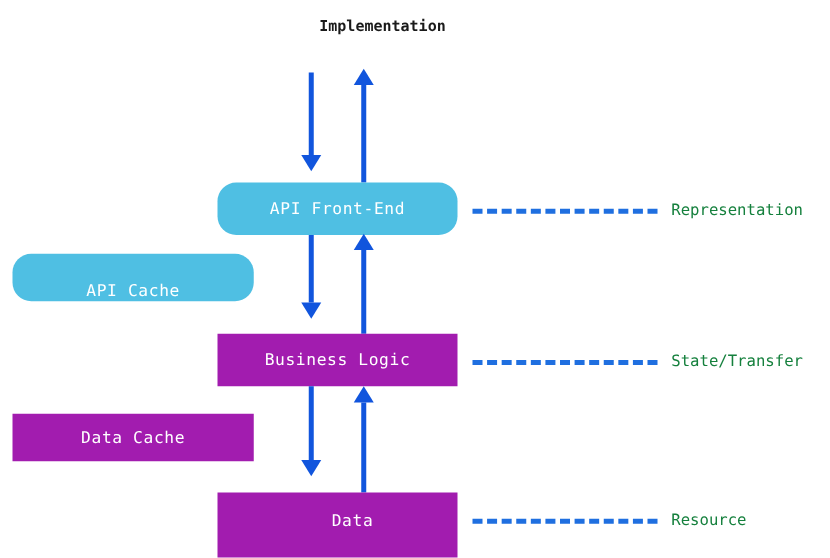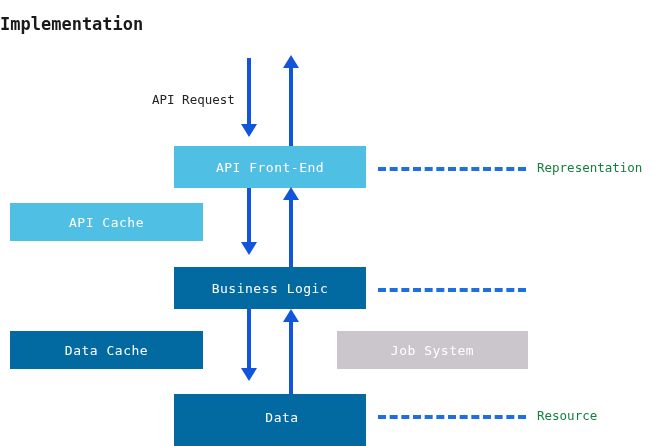--- a/index.html
+++ b/index.html
@@ -19,55 +19,55 @@
     width: 664px;
     height: 446px;
   }
 
   
   .title {
     position: absolute;
     left: 0;
     top: 14px;
     width: 612px;
-    text-align: left;
-    font-size: 17px;
+    text-align: center;
+    font-size: 12px;
     font-weight: bold;
     color: #1a1a1a;
     letter-spacing: 0px;
     font-family: "DejaVu Sans Mono", "Liberation Mono", monospace;
   }
 
   
   .box {
     position: absolute;
     box-sizing: border-box;
     display: flex;
     align-items: center;
     justify-content: center;
     color: #ffffff;
     font-size: 13px;
     font-family: "DejaVu Sans Mono", "Liberation Mono", monospace;
     letter-spacing: 0.5px;
     white-space: nowrap;
   }
-  .box-blue   { background: #4fbfe3; }
-  .box-peach  { background: #0369a1; text-align: center; }
+  .box-blue   { background: #4fbfe3; border-radius: 15px; }
+  .box-peach  { background: #a21caf; text-align: center; }
   .box-gray   { background: #cbc6cc; }
 
   
   .col-center { left: 174px; width: 192px; height: 42px; }
   #box-api-frontend   { top: 146px; }
   #box-business-logic { top: 267px; }
   #box-data           { top: 394px; height: 52px; padding-left: 24px; }
   #box-data .box-label { margin-top: -5px; }
 
   
   .col-left { left: 10px; width: 193px; height: 38px; }
-  #box-api-cache  { top: 203px; }
+  #box-api-cache  { top: 203px; align-items: flex-end; }
   #box-data-cache { top: 331px; }
 
   
   #box-job-system { left: 337px; top: 331px; width: 191px; height: 38px; }
 
   
   .arrow {
     position: absolute;
     width: 4px;
     background: #1155dd;
@@ -119,21 +119,20 @@
 <div id="canvas">
 
   <div class="title">Implementation</div>
 
   <div class="arrow" style="left:247px; top:58px; height:66px;"></div>
   <div class="arrow-head head-down" style="left:241px; top:124px;"></div>
 
   <div class="arrow" style="left:289px; top:68px; height:78px;"></div>
   <div class="arrow-head head-up" style="left:283px; top:55px;"></div>
 
-  <div class="arrow-label" style="left:152px; top:92px;">API Request</div>
 
   <div class="box box-blue col-center" id="box-api-frontend">
     <span class="box-label">API Front-End</span>
   </div>
 
   <div class="dashed" style="top:167px;"></div>
   <div class="side-label" style="top:160px;">Representation</div>
 
   <div class="box box-blue col-left" id="box-api-cache">
     <span class="box-label">API Cache</span>
@@ -143,28 +142,26 @@
   <div class="arrow-head head-down" style="left:241px; top:242px;"></div>
 
   <div class="arrow" style="left:289px; top:200px; height:67px;"></div>
   <div class="arrow-head head-up" style="left:283px; top:187px;"></div>
 
   <div class="box box-peach col-center" id="box-business-logic">
     <span class="box-label">Business Logic</span>
   </div>
 
   <div class="dashed" style="top:288px;"></div>
+  <div class="side-label" style="top:281px;">State/Transfer</div>
 
   <div class="box box-peach col-left" id="box-data-cache">
     <span class="box-label">Data Cache</span>
   </div>
 
-  <div class="box box-gray" id="box-job-system">
-    <span class="box-label">Job System</span>
-  </div>
 
   <div class="arrow" style="left:247px; top:309px; height:59px;"></div>
   <div class="arrow-head head-down" style="left:241px; top:368px;"></div>
 
   <div class="arrow" style="left:289px; top:322px; height:72px;"></div>
   <div class="arrow-head head-up" style="left:283px; top:309px;"></div>
 
   <div class="box box-peach col-center" id="box-data">
     <span class="box-label">Data</span>
   </div>

